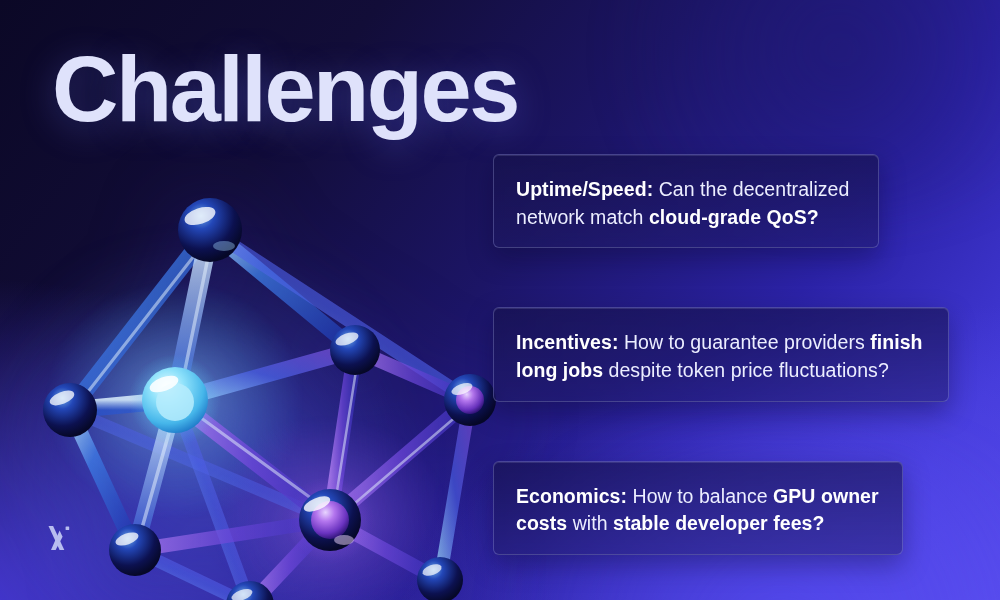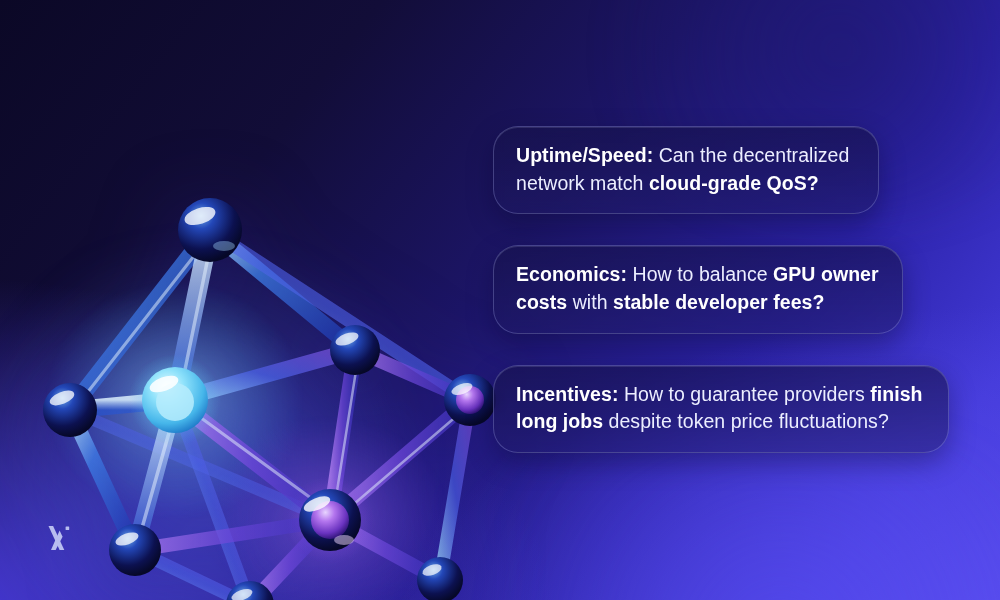--- a/index.html
+++ b/index.html
@@ -81,28 +81,29 @@
     position:absolute;
     left:493px; top:126px;
     width:470px;
     z-index:8;
     display:flex;
     flex-direction:column;
     gap:31px;
   }
   .card {
     position:relative;
-    border-radius:25px;
-    padding:15px 22px 16px 22px;
+    border-radius:6px;
+    padding:21px 22px 16px 22px;
     background:linear-gradient(180deg, rgba(22,18,74,.60) 0%, rgba(30,25,96,.46) 100%);
     border:1px solid rgba(190,198,255,.26);
     box-shadow:
       inset 0 1px 0 rgba(225,230,255,.13),
       0 10px 26px rgba(8,6,40,.34);
     backdrop-filter:blur(6px);
+    margin-top:28px;
   }
   .card-text {
     font-size:19.5px;
     line-height:1.42;
     color:#eceeff;
     font-weight:400;
     letter-spacing:.05px;
   }
   .card-text b {
     font-weight:700;
@@ -262,20 +263,21 @@
         <ellipse cx="242" cy="445" rx="11" ry="5" fill="#ffffff" opacity=".7" transform="rotate(-20 242 445)"></ellipse>
       </g>
 
       <g>
         <circle cx="440" cy="430" r="23" fill="url(#nodeNavy)"></circle>
         <ellipse cx="432" cy="420" rx="10" ry="5" fill="#ffffff" opacity=".7" transform="rotate(-20 432 420)"></ellipse>
       </g>
     </svg>
   </div>
 
+  <h1 class="title">Challenges</h1>
 
   <div class="logo">
     <svg viewBox="0 0 40 40" xmlns="http://www.w3.org/2000/svg">
       <g fill="#c3c9f5">
         <path d="M10.5 8 h4.6 l11.2 24 h-4.7 z"></path>
         <path d="M22.0 8 h4.4 l-12.2 24 h-4.5 z" opacity=".0"></path>
         <path d="M21.6 12.4 l3.0 6.3 -7.0 13.3 h-4.6 z"></path>
         <rect x="27.6" y="8.4" width="3.6" height="3.6" rx=".6"></rect>
       </g>
     </svg>
@@ -283,26 +285,26 @@
 
   <div class="cards">
 
     <div class="card w1">
       <p class="card-text">
         <b>Uptime/Speed:</b><span> Can the decentralized network match </span><b>cloud-grade QoS?</b><span></span>
       </p>
     </div>
 
 
+    <div class="card w4">
+      <p class="card-text">
+        <b>Incentives:</b><span> How to guarantee providers </span><b>finish long jobs</b><span> despite token price fluctuations?</span>
+      </p>
+    </div>
+
     <div class="card w3">
       <p class="card-text">
         <b>Economics:</b><span> How to balance </span><b>GPU owner costs</b><span> with </span><b>stable developer fees?</b>
       </p>
     </div>
 
-    <div class="card w4">
-      <p class="card-text">
-        <b>Incentives:</b><span> How to guarantee providers </span><b>finish long jobs</b><span> despite token price fluctuations?</span>
-      </p>
-    </div>
-
   </div>
 </div>
 
 </body></html>

